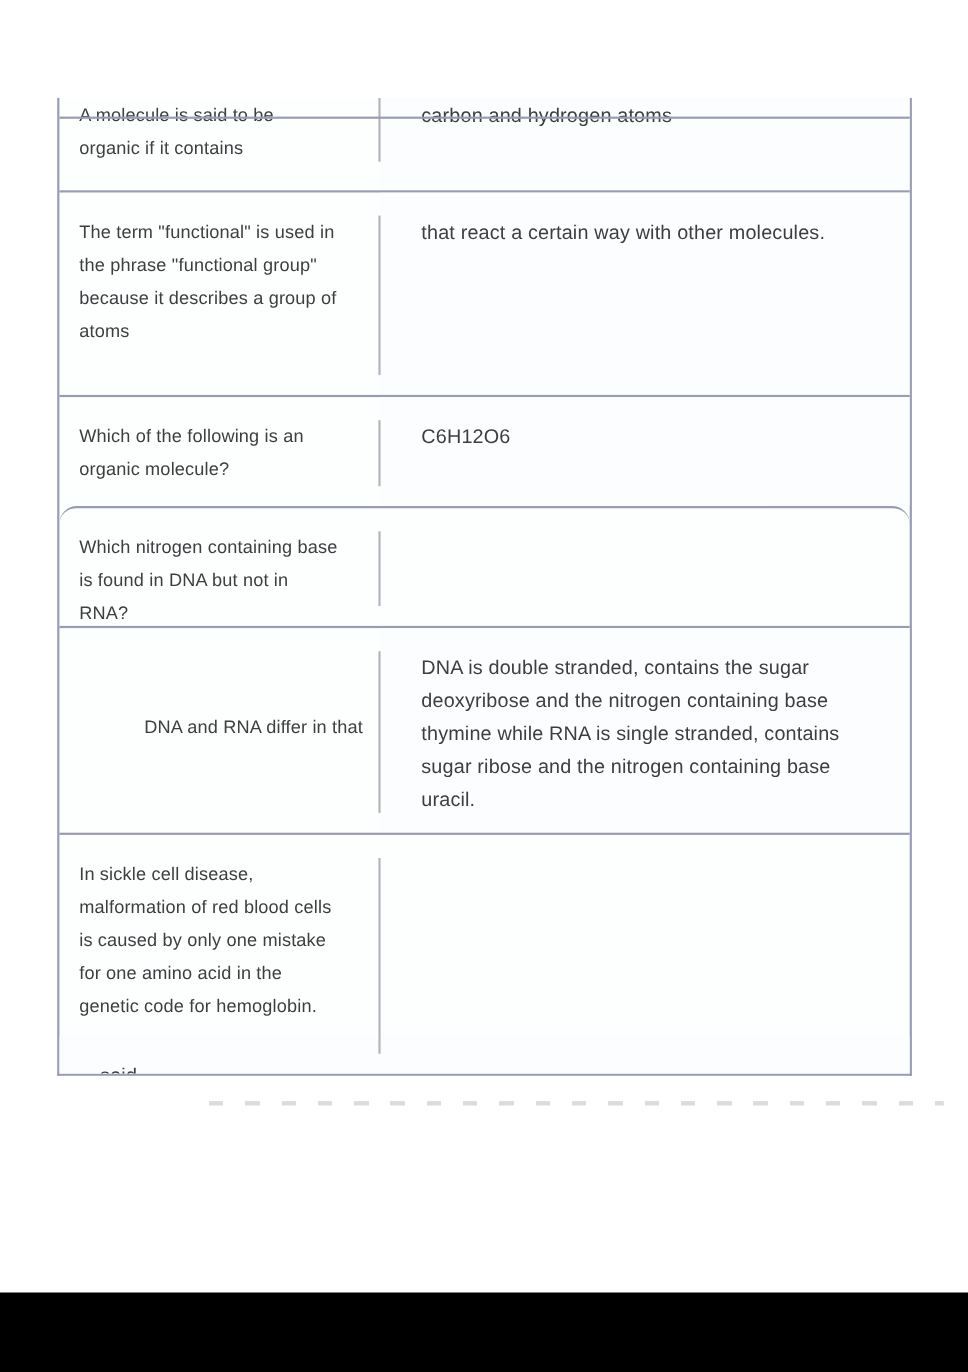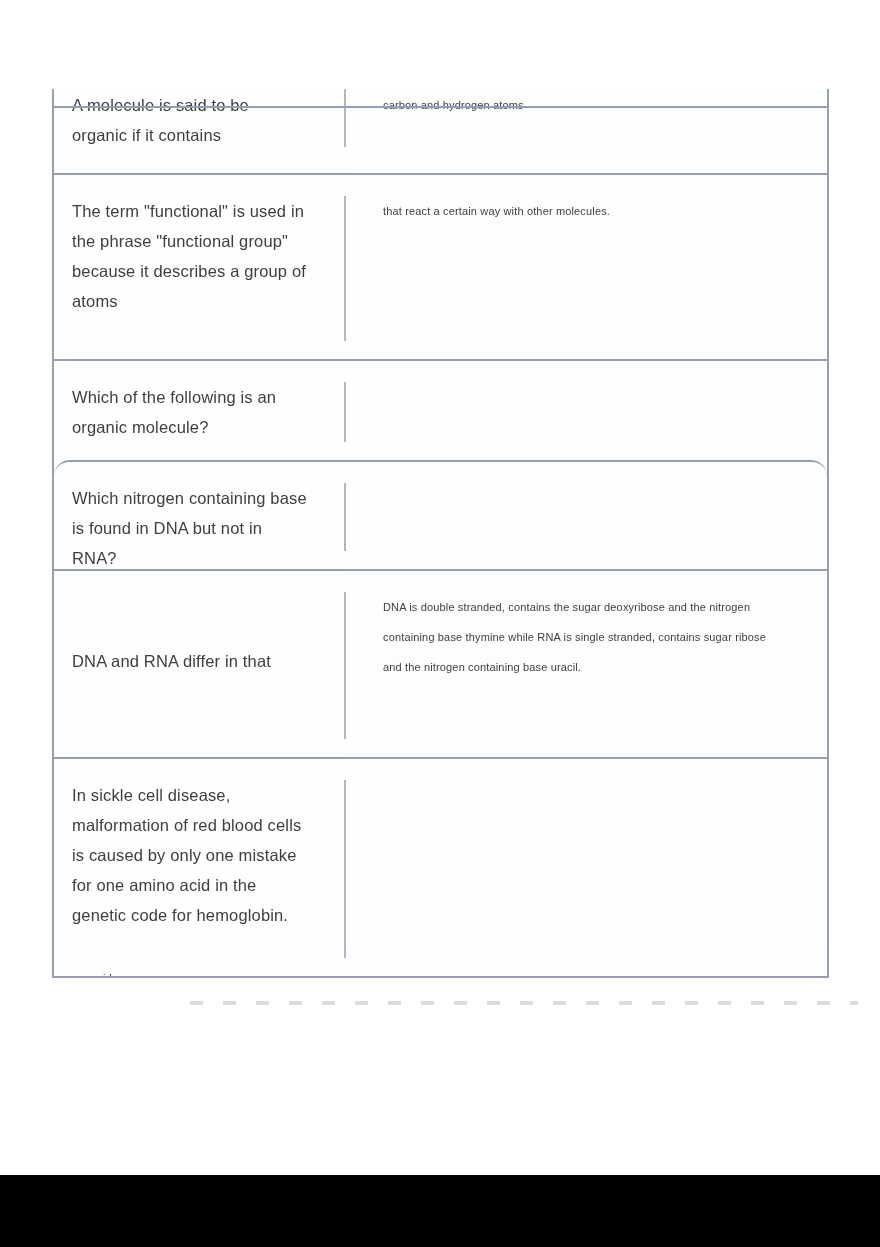--- a/index.html
+++ b/index.html
@@ -40,53 +40,54 @@
   }
   .row {
     position: relative;
     display: flex;
     box-sizing: border-box;
     border-top: 2px solid var(--border-color, #999db1);
     overflow: hidden;
   }
   .row.r1 { border-top: none; height: 84px; }
   .row.r2 { height: 186px; }
-  .row.r3 { height: 101px; flex-direction: column; }
+  .row.r3 { height: 101px; }
   .row.r4 { height: 109px; border-radius: 16px; }
   .row.r5 { height: 188px; }
   .row.r6 { height: 219px; flex-direction: column; }
 
   .qcell {
     box-sizing: border-box;
     width: 292px;
     padding: 21px 16px 12px 18px;
     font-size: 16.5px;
     line-height: 30px;
     letter-spacing: 0.15px;
     color: var(--text-color, #3e3e40);
   }
   .qcell .txt { display: inline-block; max-width: 236px; }
   .acell {
     box-sizing: border-box;
     flex: 1;
     padding: 21px 24px 12px 37px;
-    font-size: 11px;
+    font-size: 18px;
     line-height: 30px;
     letter-spacing: 0.15px;
     color: var(--text-color, #3e3e40);
     background: var(--answer-bg, #fbfdfe);
   }
   .acell .txt { display: inline-block; max-width: 400px; }
 
   .row.r1 .qcell, .row.r1 .acell { padding-top: 1px; }
   .row.r5 .qcell {
     display: flex;
     align-items: center;
     padding-top: 0;
     padding-bottom: 6px;
+    justify-content: flex-end;
   }
 
   .col-divider {
     position: absolute;
     left: 290px;
     top: 21px;
     bottom: 18px;
     width: 2px;
     background: var(--divider-color, #b5b5bc);
     z-index: 2;

